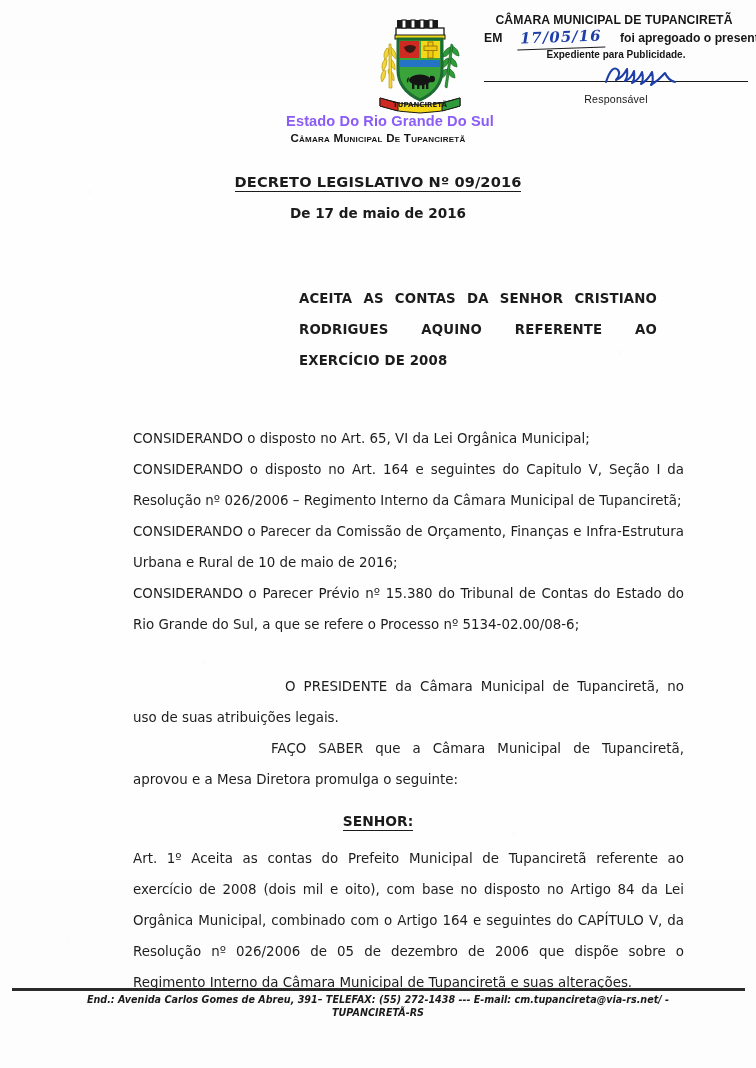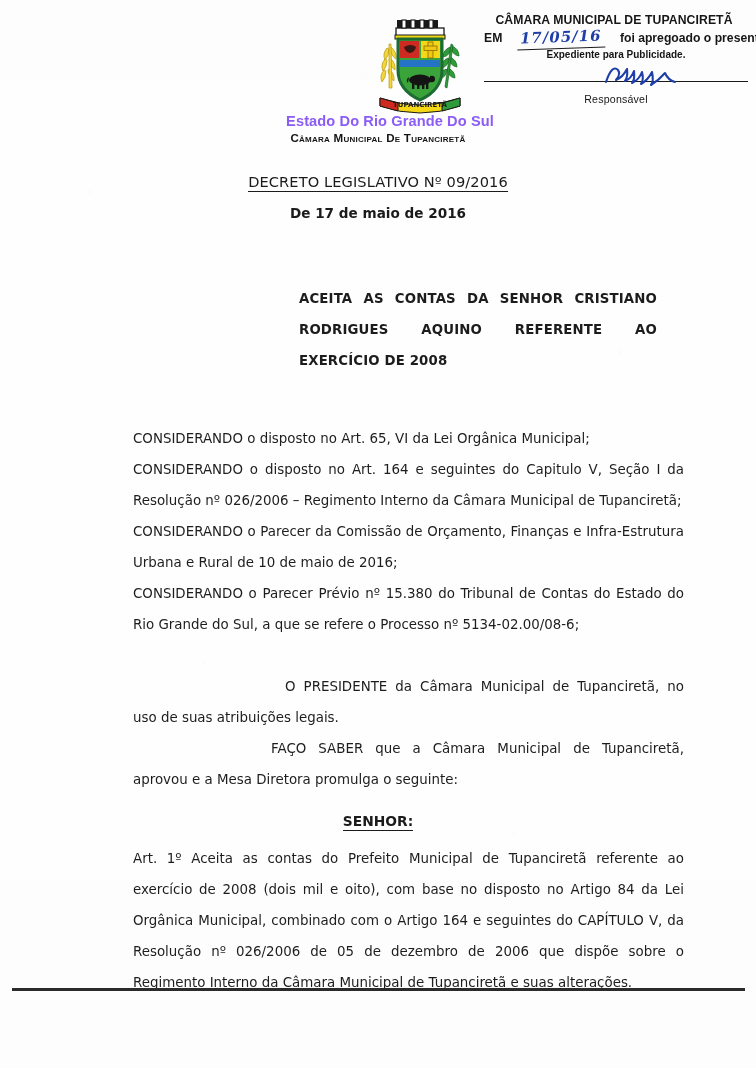--- a/index.html
+++ b/index.html
@@ -155,21 +155,21 @@
     color: #141414;
   }
 
   .decree-number {
     position: absolute;
     top: 173px;
     left: 0;
     width: 756px;
     text-align: center;
     font-family: "DejaVu Sans", sans-serif;
-    font-weight: 400;
+    font-weight: 700;
     font-size: 14.6px;
     letter-spacing: .1px;
   }
   .decree-number span {
     border-bottom: 1.6px solid #1b1b1b;
     padding-bottom: 1px;
   }
   .decree-date {
     position: absolute;
     top: 205px;
@@ -393,14 +393,18 @@
 
   <div class="decreto-head">
     <span>SENHOR:</span>
   </div>
 
   <div class="body-block" id="artigo1">
     <p>Art. 1º Aceita as contas do Prefeito Municipal de Tupanciretã referente ao exercício de 2008 (dois mil e oito), com base no disposto no Artigo 84 da Lei Orgânica Municipal, combinado com o Artigo 164 e seguintes do CAPÍTULO V, da Resolução nº 026/2006 de 05 de dezembro de 2006 que dispõe sobre o Regimento Interno da Câmara Municipal de Tupanciretã e suas alterações.</p>
   </div>
 
   <div class="footer-rule"></div>
+  <div class="footer-text">
+    <span>End.: Avenida Carlos Gomes de Abreu, 391– TELEFAX: (55) 272-1438 ---  E-mail: cm.tupancireta@via-rs.net/ -</span>
+    <span class="l2">TUPANCIRETÃ-RS</span>
+  </div>
 
 </div>
 
 </body></html>

